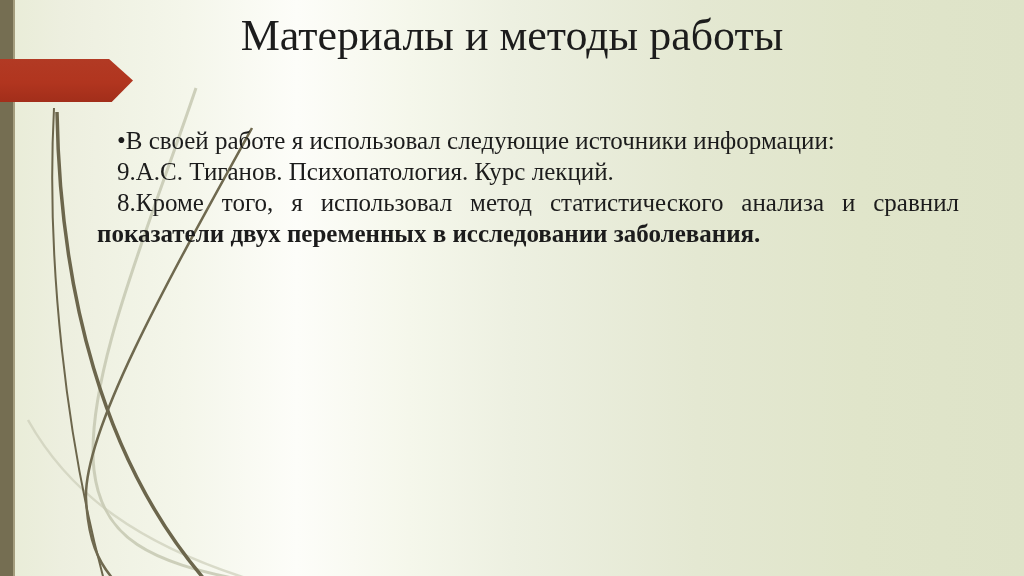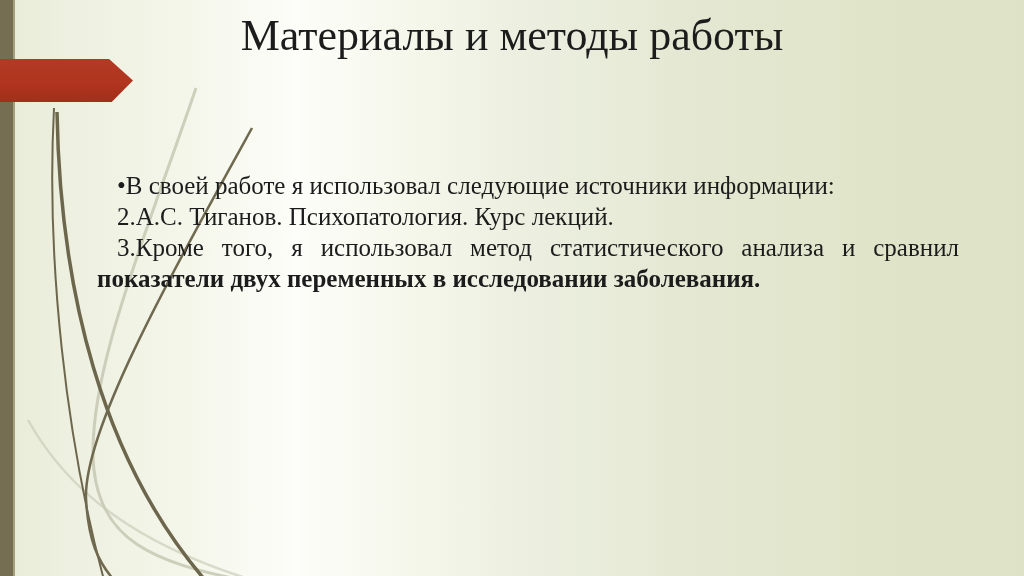--- a/index.html
+++ b/index.html
@@ -35,21 +35,20 @@
     margin:0;
     font-size:44px;font-weight:400;line-height:1.05;
     text-align:center;
     letter-spacing:0px;
     z-index:4;
   }
   .body-block{
     position:absolute;left:97px;top:125px;width:862px;
     font-size:25px;line-height:31px;
     z-index:4;
-    margin-top:45px;
   }
   .body-line{text-indent:20px;white-space:nowrap;}
   .body-line.wrap-cont{text-indent:0;font-weight:bold;}
   .body-line.stretch{
     white-space:normal;
     text-align:justify;
     text-align-last:justify;
   }
 </style>
 </head>
@@ -66,18 +65,18 @@
   </svg>
 
   <div class="left-bar" style="background:#756e52;"></div>
 
   <div class="arrow" style="background:linear-gradient(180deg,#b23a24 0%,#b1351f 55%,#a22e1a 100%);"></div>
 
   <h1 class="title" style="color:#1c1c1c;">Материалы и методы работы</h1>
 
   <div class="body-block" style="color:#1c1c1c;">
     <div class="body-line">•В своей работе я использовал следующие источники информации:</div>
-    <div class="body-line">2.А.С. Тиганов. Психопатология. Курс лекций.</div>
-    <div class="body-line stretch">3.Кроме того, я использовал метод статистического анализа и сравнил</div>
+    <div class="body-line">9.А.С. Тиганов. Психопатология. Курс лекций.</div>
+    <div class="body-line stretch">8.Кроме того, я использовал метод статистического анализа и сравнил</div>
     <div class="body-line wrap-cont">показатели двух переменных в исследовании заболевания.</div>
   </div>
 
 </div>
 
 </body></html>

